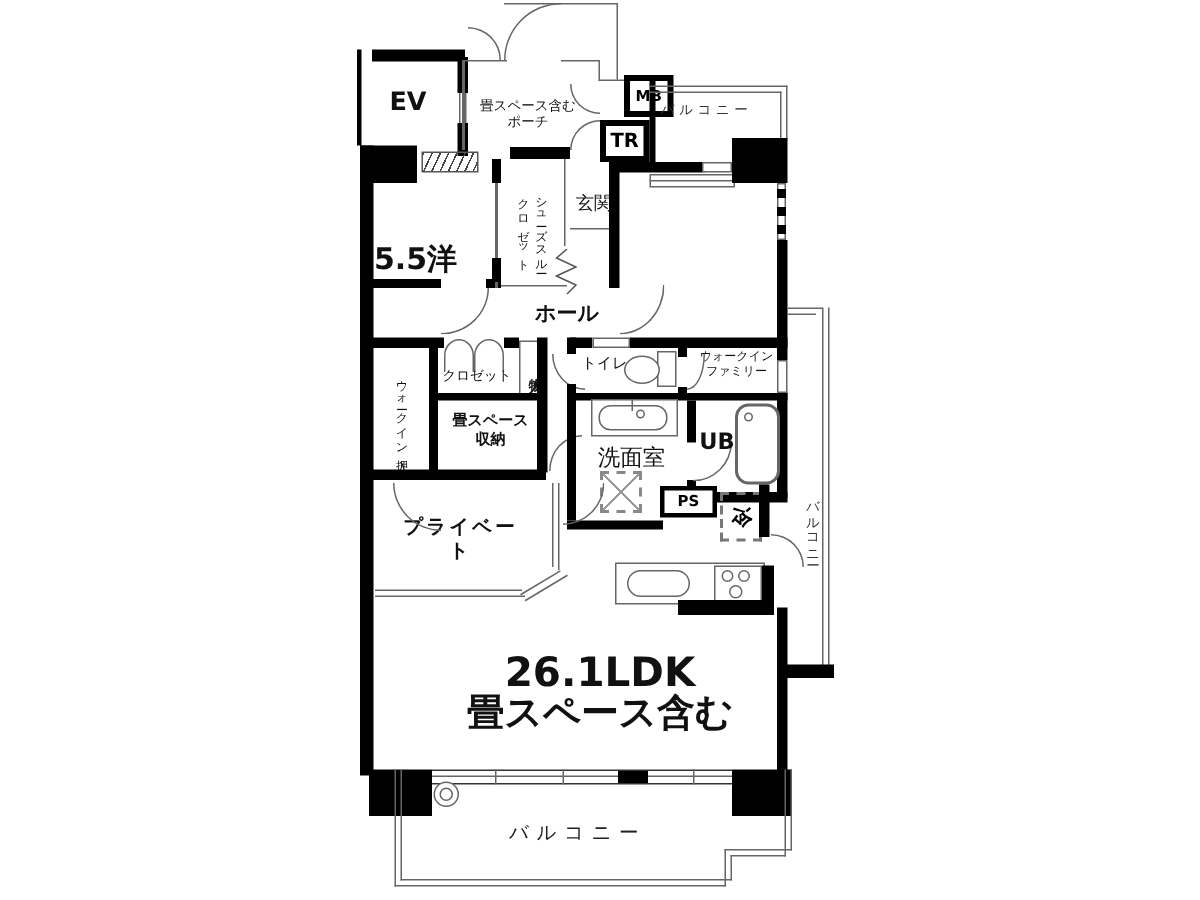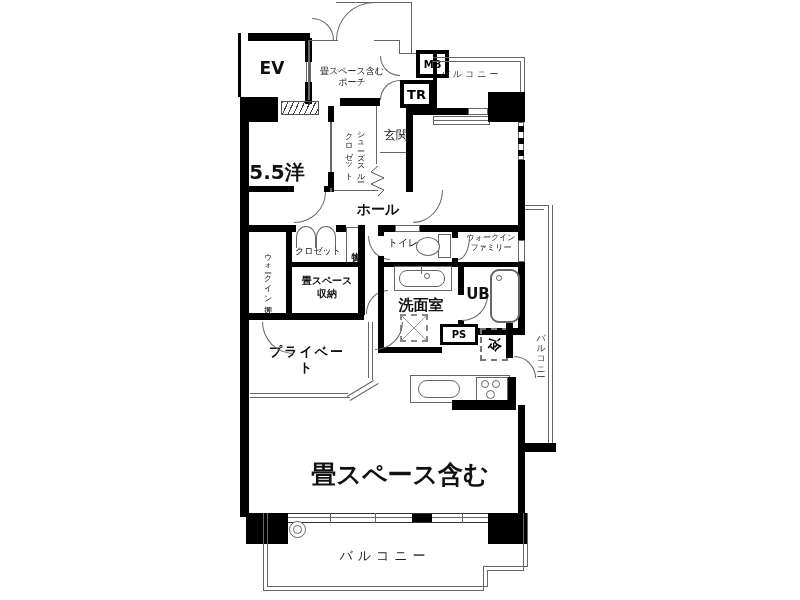--- a/index.html
+++ b/index.html
@@ -127,21 +127,21 @@
 ファミリー</div>
   <div class="w" style="left:518px;top:232px;width:7px;height:8px"></div>
   <div class="tb" style="left:518px;top:240px;width:7px;height:22px"></div>
   <div class="w" style="left:518px;top:262px;width:7px;height:70px"></div>
   <div class="w" style="left:458px;top:262px;width:67px;height:5px"></div>
 
   <div class="tb" style="left:394px;top:266px;width:58px;height:25px"></div>
   <div class="tb" style="left:399px;top:270px;width:46px;height:17px;border-radius:8px"></div>
   <div class="ln" style="left:421px;top:266px;width:1px;height:8px"></div>
   <div class="tb" style="left:424px;top:273px;width:6px;height:6px;border-radius:50%"></div>
-  <div class="lb" style="left:388px;top:296px;width:66px;font-size:15px;font-weight:700">洗面室</div>
+  <div class="lb" style="left:388px;top:296px;width:66px;font-size:15px;font-weight:400">洗面室</div>
   <div style="position:absolute;left:400px;top:314px;width:28px;height:28px;border:2px dashed #888;background:linear-gradient(45deg,transparent 48%,#999 48%,#999 52%,transparent 52%),linear-gradient(-45deg,transparent 48%,#999 48%,#999 52%,transparent 52%)"></div>
   <div class="w" style="left:378px;top:347px;width:64px;height:6px"></div>
 
   <div class="w" style="left:458px;top:267px;width:6px;height:28px"></div>
   <div class="w" style="left:458px;top:320px;width:6px;height:10px"></div>
   <div class="arc" style="left:462px;top:295px;width:26px;height:26px;border-bottom:1px solid #666;border-right:1px solid #666;border-bottom-right-radius:100%"></div>
   <div class="lb" style="left:464px;top:285px;width:28px;font-size:15px;font-weight:600">UB</div>
   <div class="tb" style="left:490px;top:269px;width:30px;height:54px;border-radius:9px;border-width:2px"></div>
   <div class="tb" style="left:496px;top:275px;width:6px;height:6px;border-radius:50%"></div>
   <div class="w" style="left:452px;top:328px;width:73px;height:7px"></div>
@@ -173,20 +173,21 @@
   <div class="w" style="left:452px;top:400px;width:64px;height:10px"></div>
   <div class="w" style="left:518px;top:405px;width:7px;height:110px"></div>
 
   <div class="ln" style="left:525px;top:205px;width:23px;height:1px"></div>
   <div class="ln" style="left:525px;top:209px;width:19px;height:1px"></div>
   <div class="ln" style="left:548px;top:205px;width:1px;height:240px"></div>
   <div class="ln" style="left:552px;top:205px;width:1px;height:245px"></div>
   <div class="lb vlb" style="left:532px;top:318px;width:14px;height:64px;font-size:9px;color:#333">バルコニー</div>
   <div class="w" style="left:518px;top:443px;width:38px;height:9px"></div>
 
+  <div class="lb" style="left:310px;top:432px;width:180px;font-size:27px;font-weight:600">26.1LDK</div>
   <div class="lb" style="left:295px;top:459px;width:210px;font-size:25px;font-weight:600">畳スペース含む</div>
 
   <div class="w" style="left:246px;top:513px;width:42px;height:31px"></div>
   <div class="w" style="left:488px;top:513px;width:40px;height:31px"></div>
   <div style="position:absolute;left:288px;top:513px;width:200px;height:10px;border-top:1px solid #333;border-bottom:1px solid #333"></div>
   <div class="ln" style="left:288px;top:517px;width:200px;height:1px"></div>
   <div class="ln" style="left:330px;top:513px;width:1px;height:10px"></div>
   <div class="ln" style="left:375px;top:513px;width:1px;height:10px"></div>
   <div class="ln" style="left:462px;top:513px;width:1px;height:10px"></div>
   <div class="w" style="left:412px;top:514px;width:20px;height:8px"></div>

